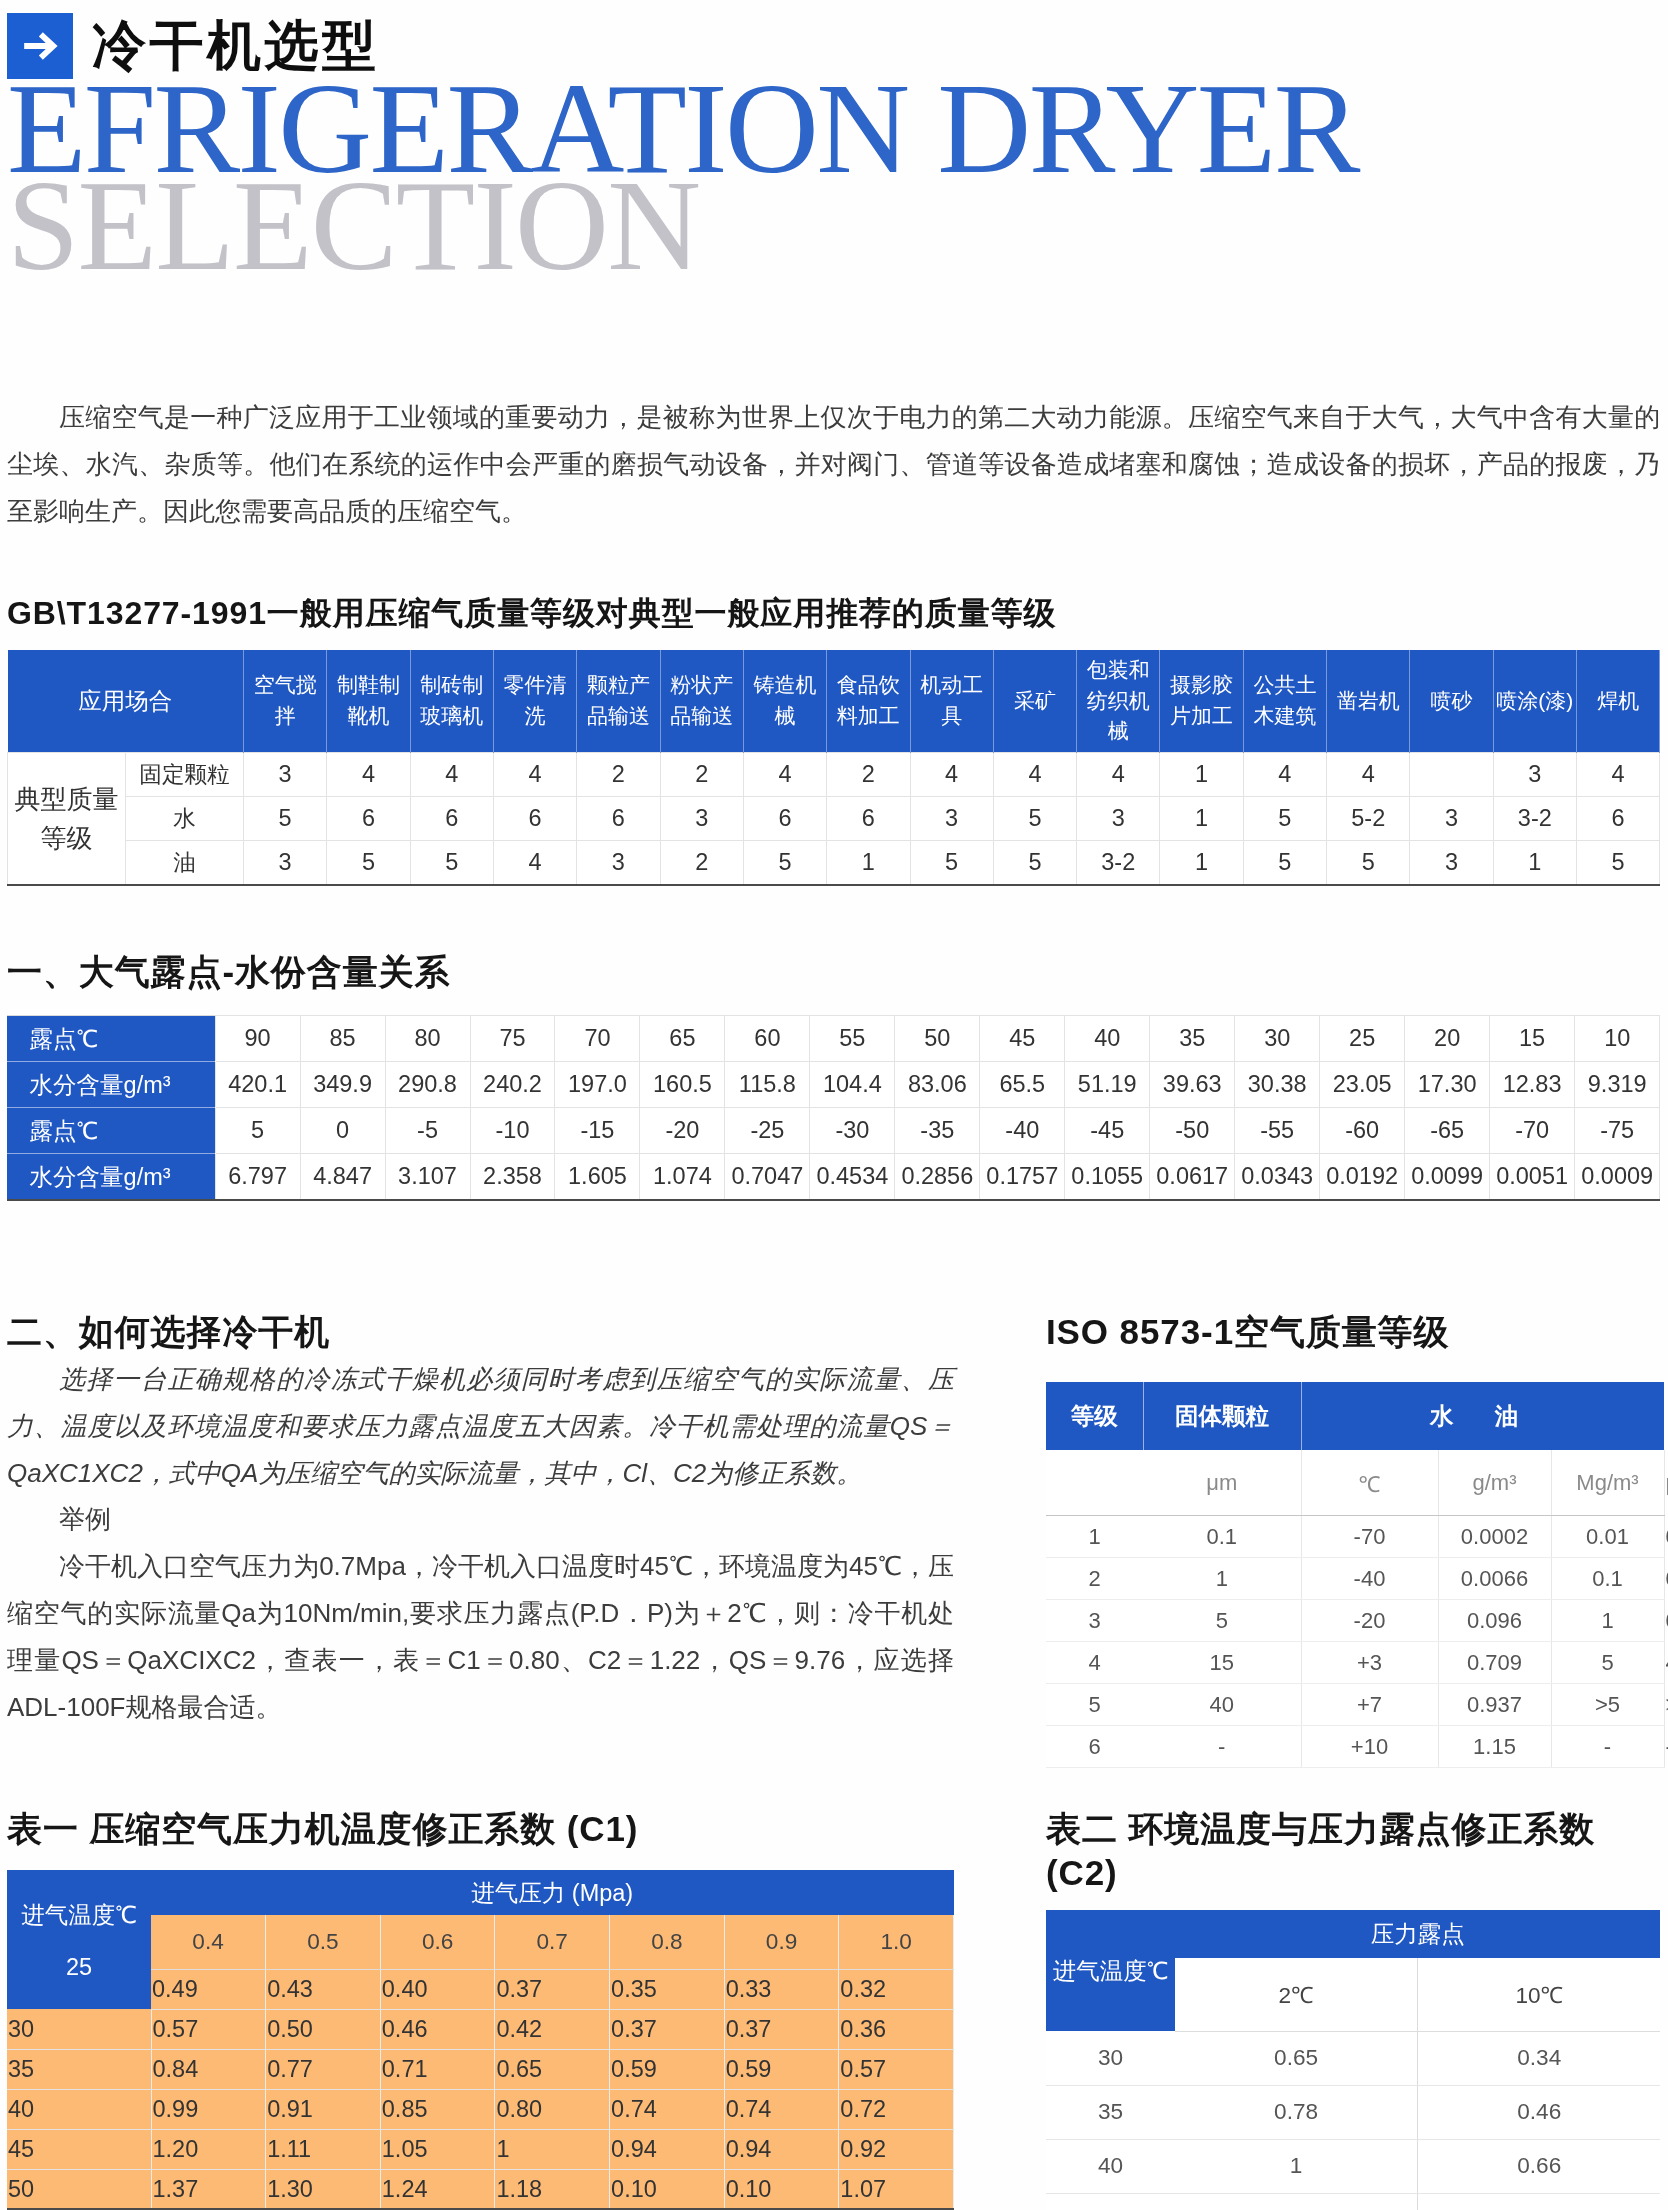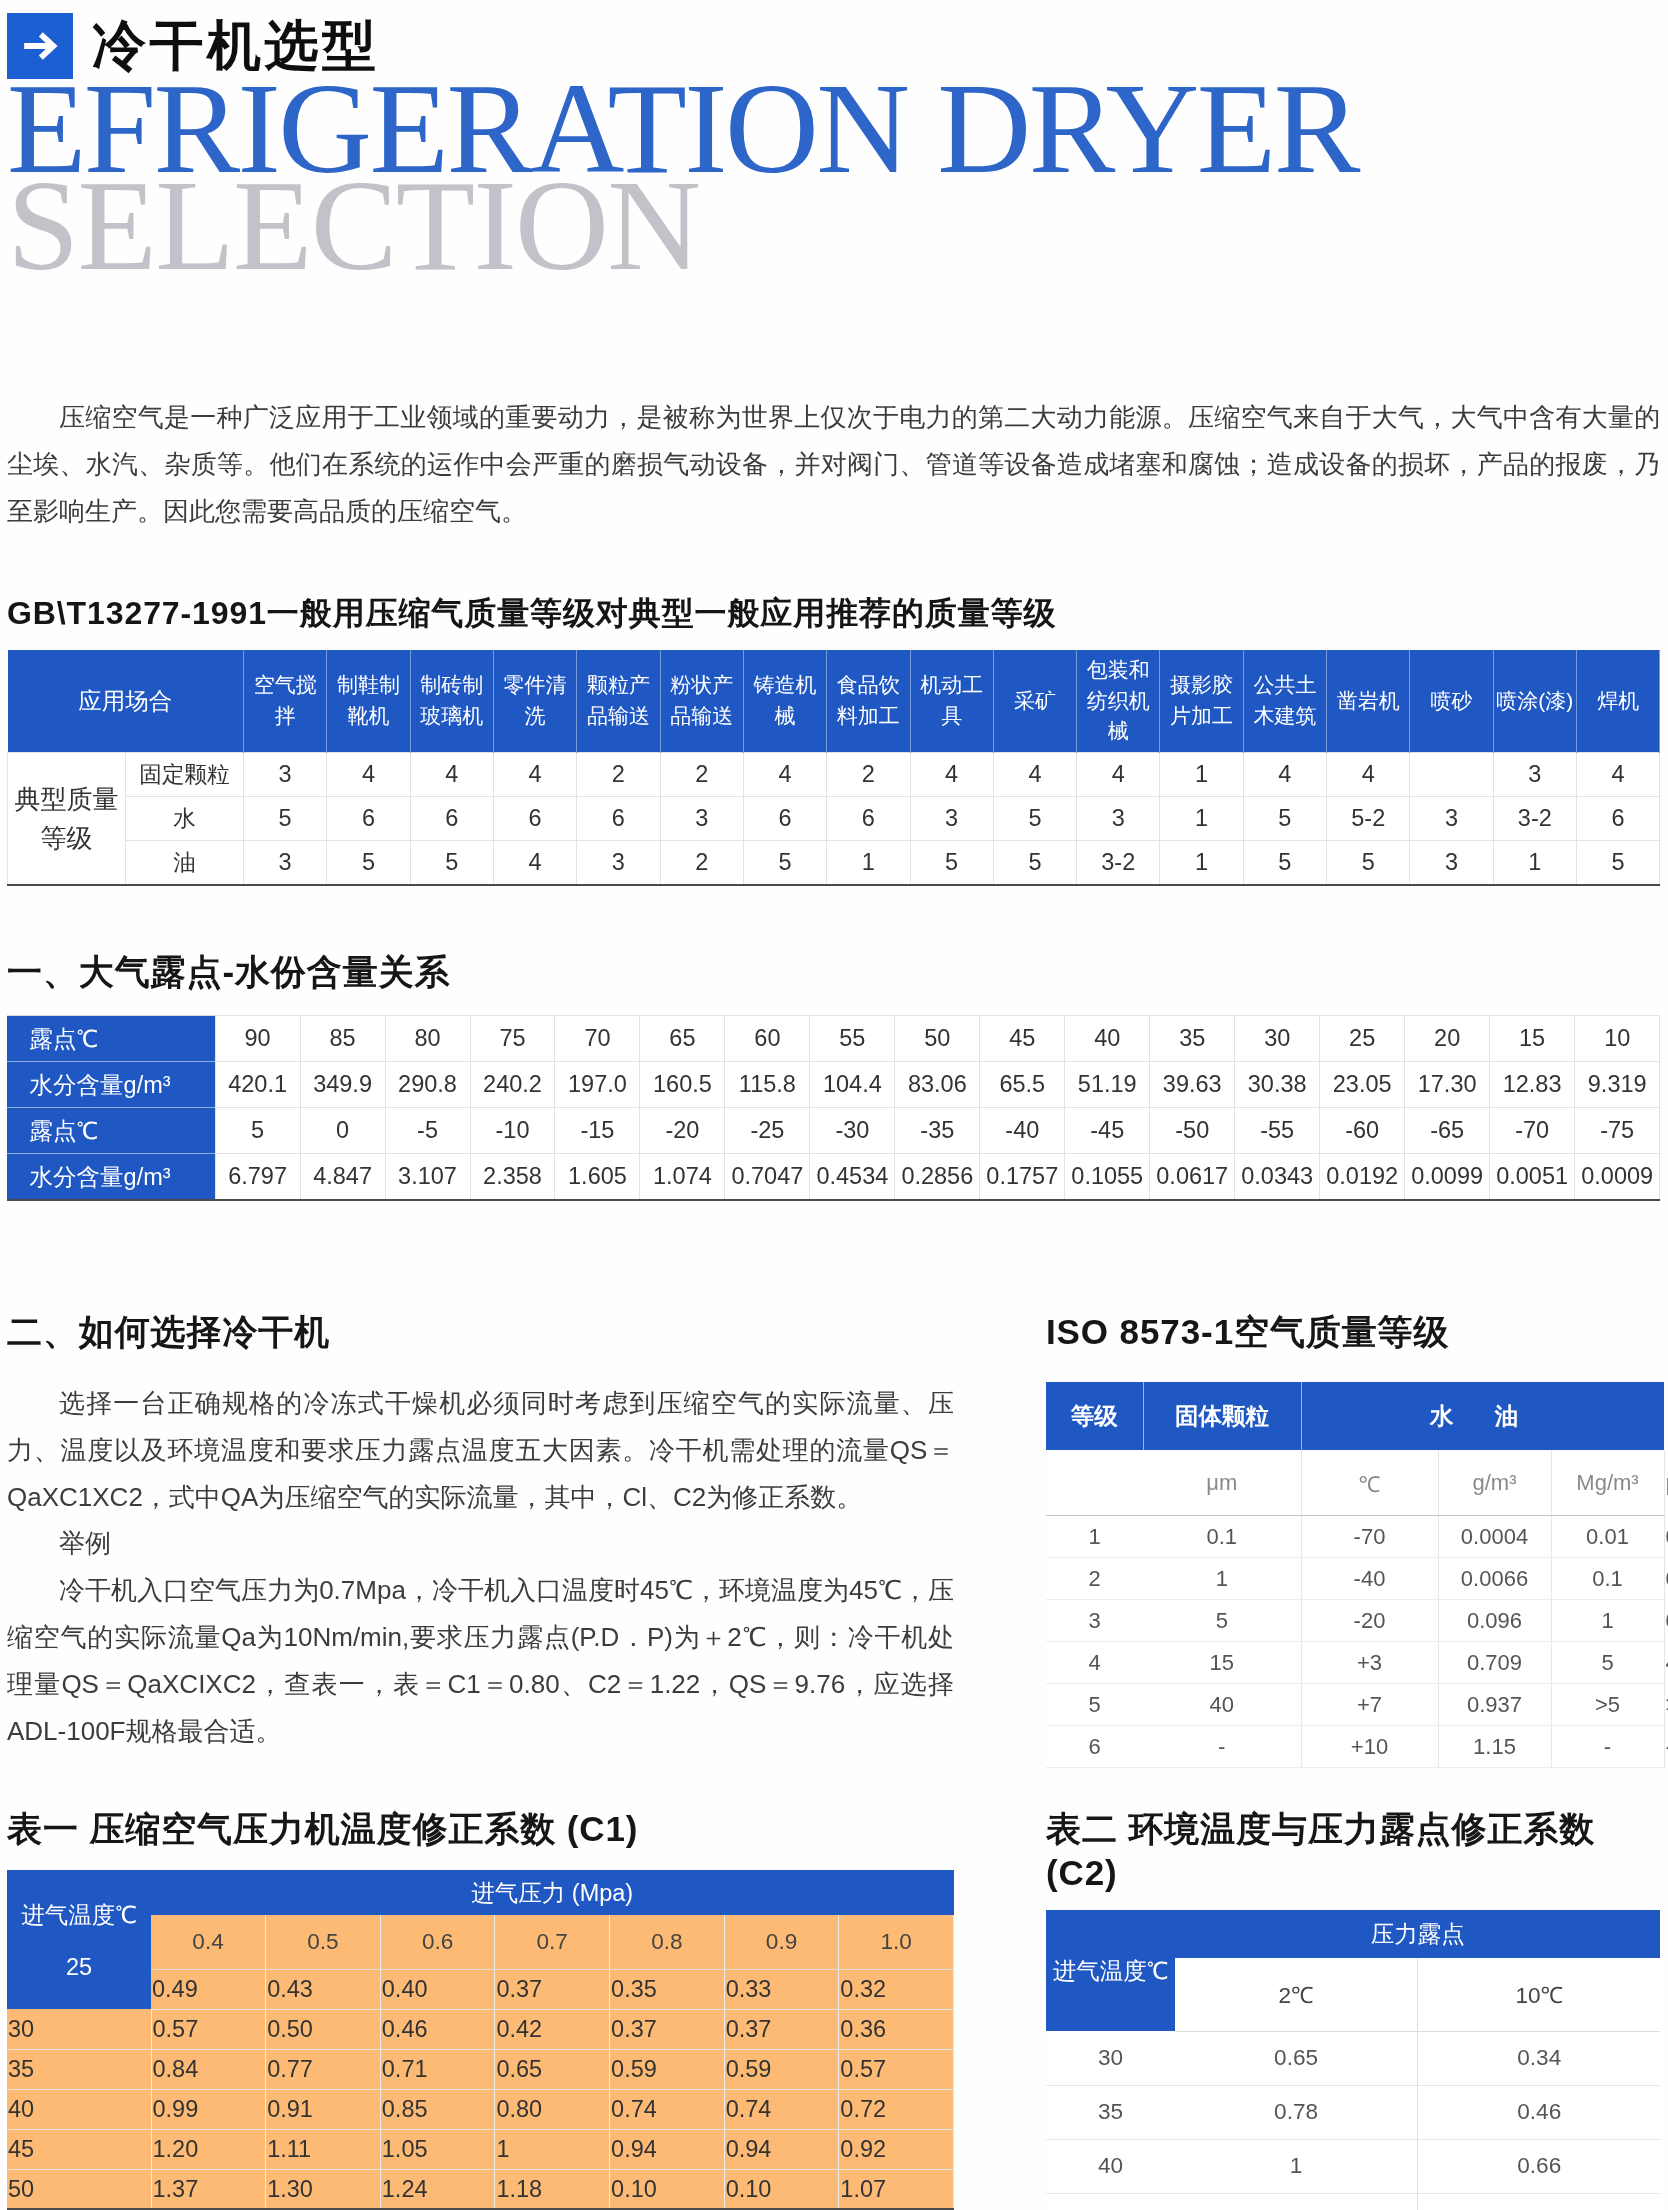--- a/index.html
+++ b/index.html
@@ -38,21 +38,21 @@
   table.dew{width:100%;margin-top:19px;border-top:1.7px solid #d9d9d9;border-bottom:2.6px solid #4a4a4a;}
   .dew th.lbl{background:#1f57c3;color:#fff;font-size:23.5px;font-weight:500;width:184px;text-align:left;padding-left:22.6px;height:43px;border-bottom:0.9px solid rgba(255,255,255,.5);}
   .dew td{text-align:center;font-size:23.5px;color:#333;height:43px;border:0.9px solid #e3e3e3;background:#fff;}
 
   
   .two-col{display:flex;margin-top:108px;}
   .col-left{width:947px;flex:none;}
   .col-right{flex:1;margin-left:92px;min-width:0;}
   .how-title,.iso-title,.tbl-title{font-size:35px;font-weight:600;color:#161616;letter-spacing:0.9px;margin:0;}
   .how-text p{font-size:26px;line-height:1.8;color:#3c3c3c;text-align:justify;margin:0;}
-  .how-text p.first{margin-top:24px;}
+  .how-text p.first{font-style:italic;}
   .how-text p.indent{text-indent:2em;}
 
   
   table.iso{width:100%;margin-top:26px;border-bottom:1.7px solid #4a4a4a;}
   .iso thead th{background:#1f57c3;color:#fff;font-size:23.5px;font-weight:600;height:66px;border-right:1.7px solid rgba(255,255,255,.55);}
   .iso thead th.wo{letter-spacing:17.4px;border-right:none;}
   .iso tr.units td{color:#8a8a8a;font-size:22px;height:63px;text-align:center;border-bottom:0.9px solid #c6c6c6;background:#fff;}
   .iso tbody td{color:#555;font-size:22px;height:39px;text-align:center;border-bottom:0.9px solid #ededed;background:#fff;}
   .iso td:nth-child(n+3){border-left:0.9px solid #e7e7e7;}
 
@@ -305,21 +305,21 @@
               <td>g/m³</td>
               <td>Mg/m³</td>
               <td>ppm</td>
             </tr>
         </thead>
         <tbody>
             <tr>
               <td>1</td>
               <td>0.1</td>
               <td>-70</td>
-              <td>0.0004</td>
+              <td>0.0002</td>
               <td>0.01</td>
               <td>0.008</td>
             </tr>
             <tr>
               <td>2</td>
               <td>1</td>
               <td>-40</td>
               <td>0.0066</td>
               <td>0.1</td>
               <td>0.08</td>

